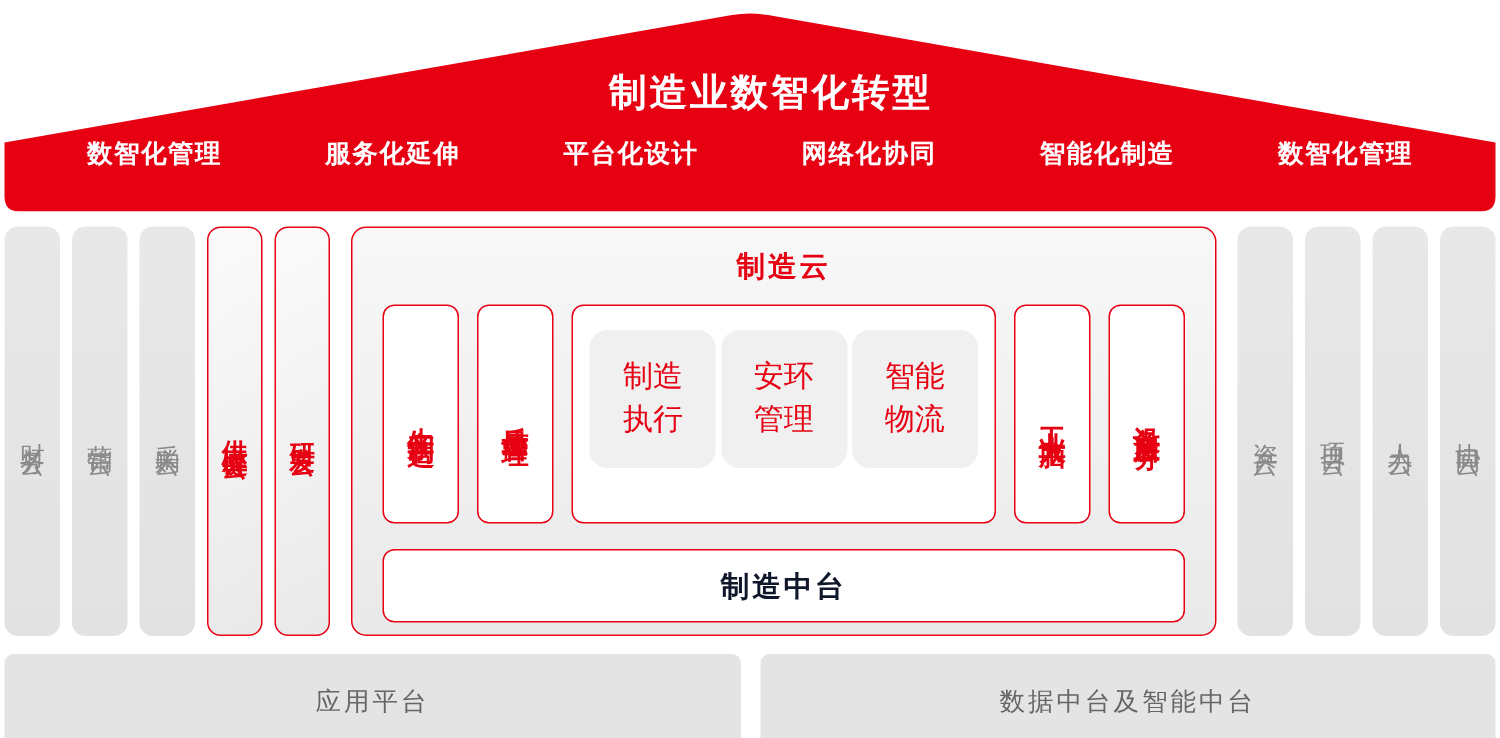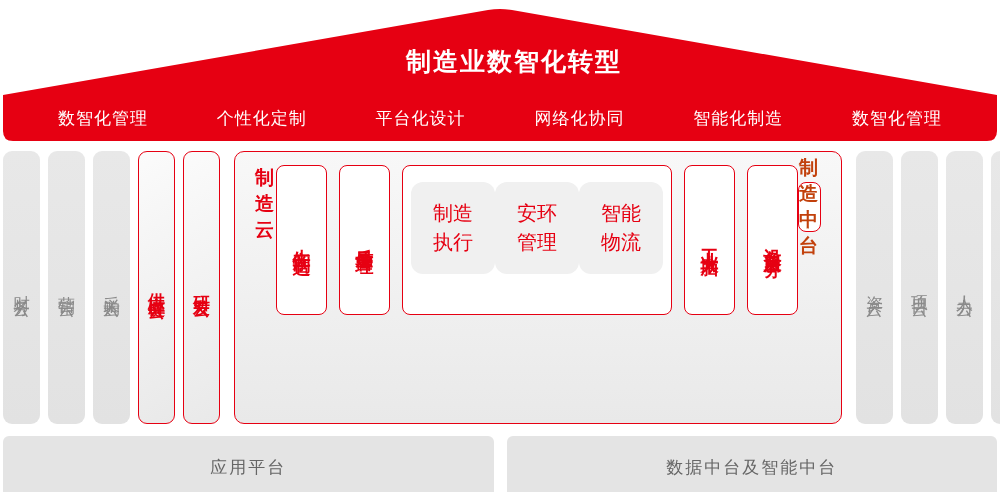--- a/index.html
+++ b/index.html
@@ -14,23 +14,24 @@
   
   .roof-wrap { position: absolute; top: 0; left: 0; width: 1000px; height: 141px; }
   .roof-svg { position: absolute; top: 0; left: 0; }
   .roof-title {
     position: absolute; top: 45px; left: 0; width: 100%;
     text-align: center; color: #ffffff; font-size: 25px; font-weight: bold;
     letter-spacing: 2px;
     padding-left: 28px;
   }
   .roof-band-items {
-    position: absolute; top: 100px; left: 0; width: 100%; height: 36px;
+    position: absolute; top: 84px; left: 0; width: 100%; height: 36px;
     display: flex; justify-content: space-between; align-items: center;
     padding: 0 58px;
+    font-weight: bold;
   }
   .band-item { color: #ffffff; font-size: 17px; letter-spacing: 1px; white-space: nowrap; }
 
   
   .pillars-row {
     position: absolute; top: 151px; left: 0; width: 1000px; height: 273px;
     display: flex; align-items: stretch; padding: 0 3px; gap: 8px;
   }
   .pillar {
     width: 37px; flex: 0 0 37px; border-radius: 9px;
@@ -48,21 +49,21 @@
     white-space: nowrap; line-height: 1;
   }
   .pillar-gray .v-text { color: #8a8a8a; font-size: 17px; letter-spacing: 4px; }
   .pillar-red .v-text { color: #e60012; font-size: 17px; font-weight: bold; letter-spacing: 4px; }
 
   
   .cloud-box {
     flex: 1 1 auto; margin: 0 6px;
     border: 1.5px solid #e60012; border-radius: 10px;
     background: linear-gradient(180deg, #f8f8f8 0%, #e9e9e9 100%);
-    display: flex; flex-direction: row;
+    display: flex; flex-direction: column;
     padding: 13px 20px 8px 20px;
   }
   .cloud-title {
     text-align: center; color: #e60012; font-size: 19px; font-weight: bold;
     letter-spacing: 2px; margin-bottom: 12px;
   }
   .cloud-content {
     display: flex; gap: 12px; height: 150px; align-items: stretch;
   }
   .inner-pillar {
@@ -89,21 +90,21 @@
   }
   .factory-label {
     text-align: center; color: #e60012; font-size: 20px; font-weight: 500;
     letter-spacing: 2px; padding-bottom: 2px;
   }
 
   .platform-bar {
     margin-top: 17px; height: 50px;
     background: #ffffff; border: 1.5px solid #e60012; border-radius: 8px;
     display: flex; align-items: center; justify-content: center;
-    color: #c2410c; font-size: 19px; font-weight: bold; letter-spacing: 2px;
+    color: #0f172a; font-size: 19px; font-weight: bold; letter-spacing: 2px;
   }
 
   
   .bottom-row {
     position: absolute; top: 436px; left: 0; width: 1000px; height: 63px;
     display: flex; gap: 13px; padding: 0 3px;
   }
   .bottom-bar {
     flex: 1 1 0; background: #e4e4e4; border-radius: 6px;
     display: flex; align-items: center; justify-content: center;
@@ -115,21 +116,21 @@
 
 <div class="canvas">
 
   <div class="roof-wrap">
     <svg class="roof-svg" width="1000" height="141" viewBox="0 0 1000 141" aria-hidden="true">
       <path d="M 3 131 Q 3 141 13 141 L 987 141 Q 997 141 997 131 L 997 95 L 512 10 Q 500 8 488 10 L 3 95 Z" fill="#e60012"></path>
     </svg>
     <div class="roof-title">制造业数智化转型</div>
     <div class="roof-band-items">
       <span class="band-item">数智化管理</span>
-      <span class="band-item">个性化定制</span>
+      <span class="band-item">服务化延伸</span>
       <span class="band-item">平台化设计</span>
       <span class="band-item">网络化协同</span>
       <span class="band-item">智能化制造</span>
       <span class="band-item">数智化管理</span>
     </div>
   </div>
 
   <div class="pillars-row">
 
     <div class="pillar pillar-gray">

